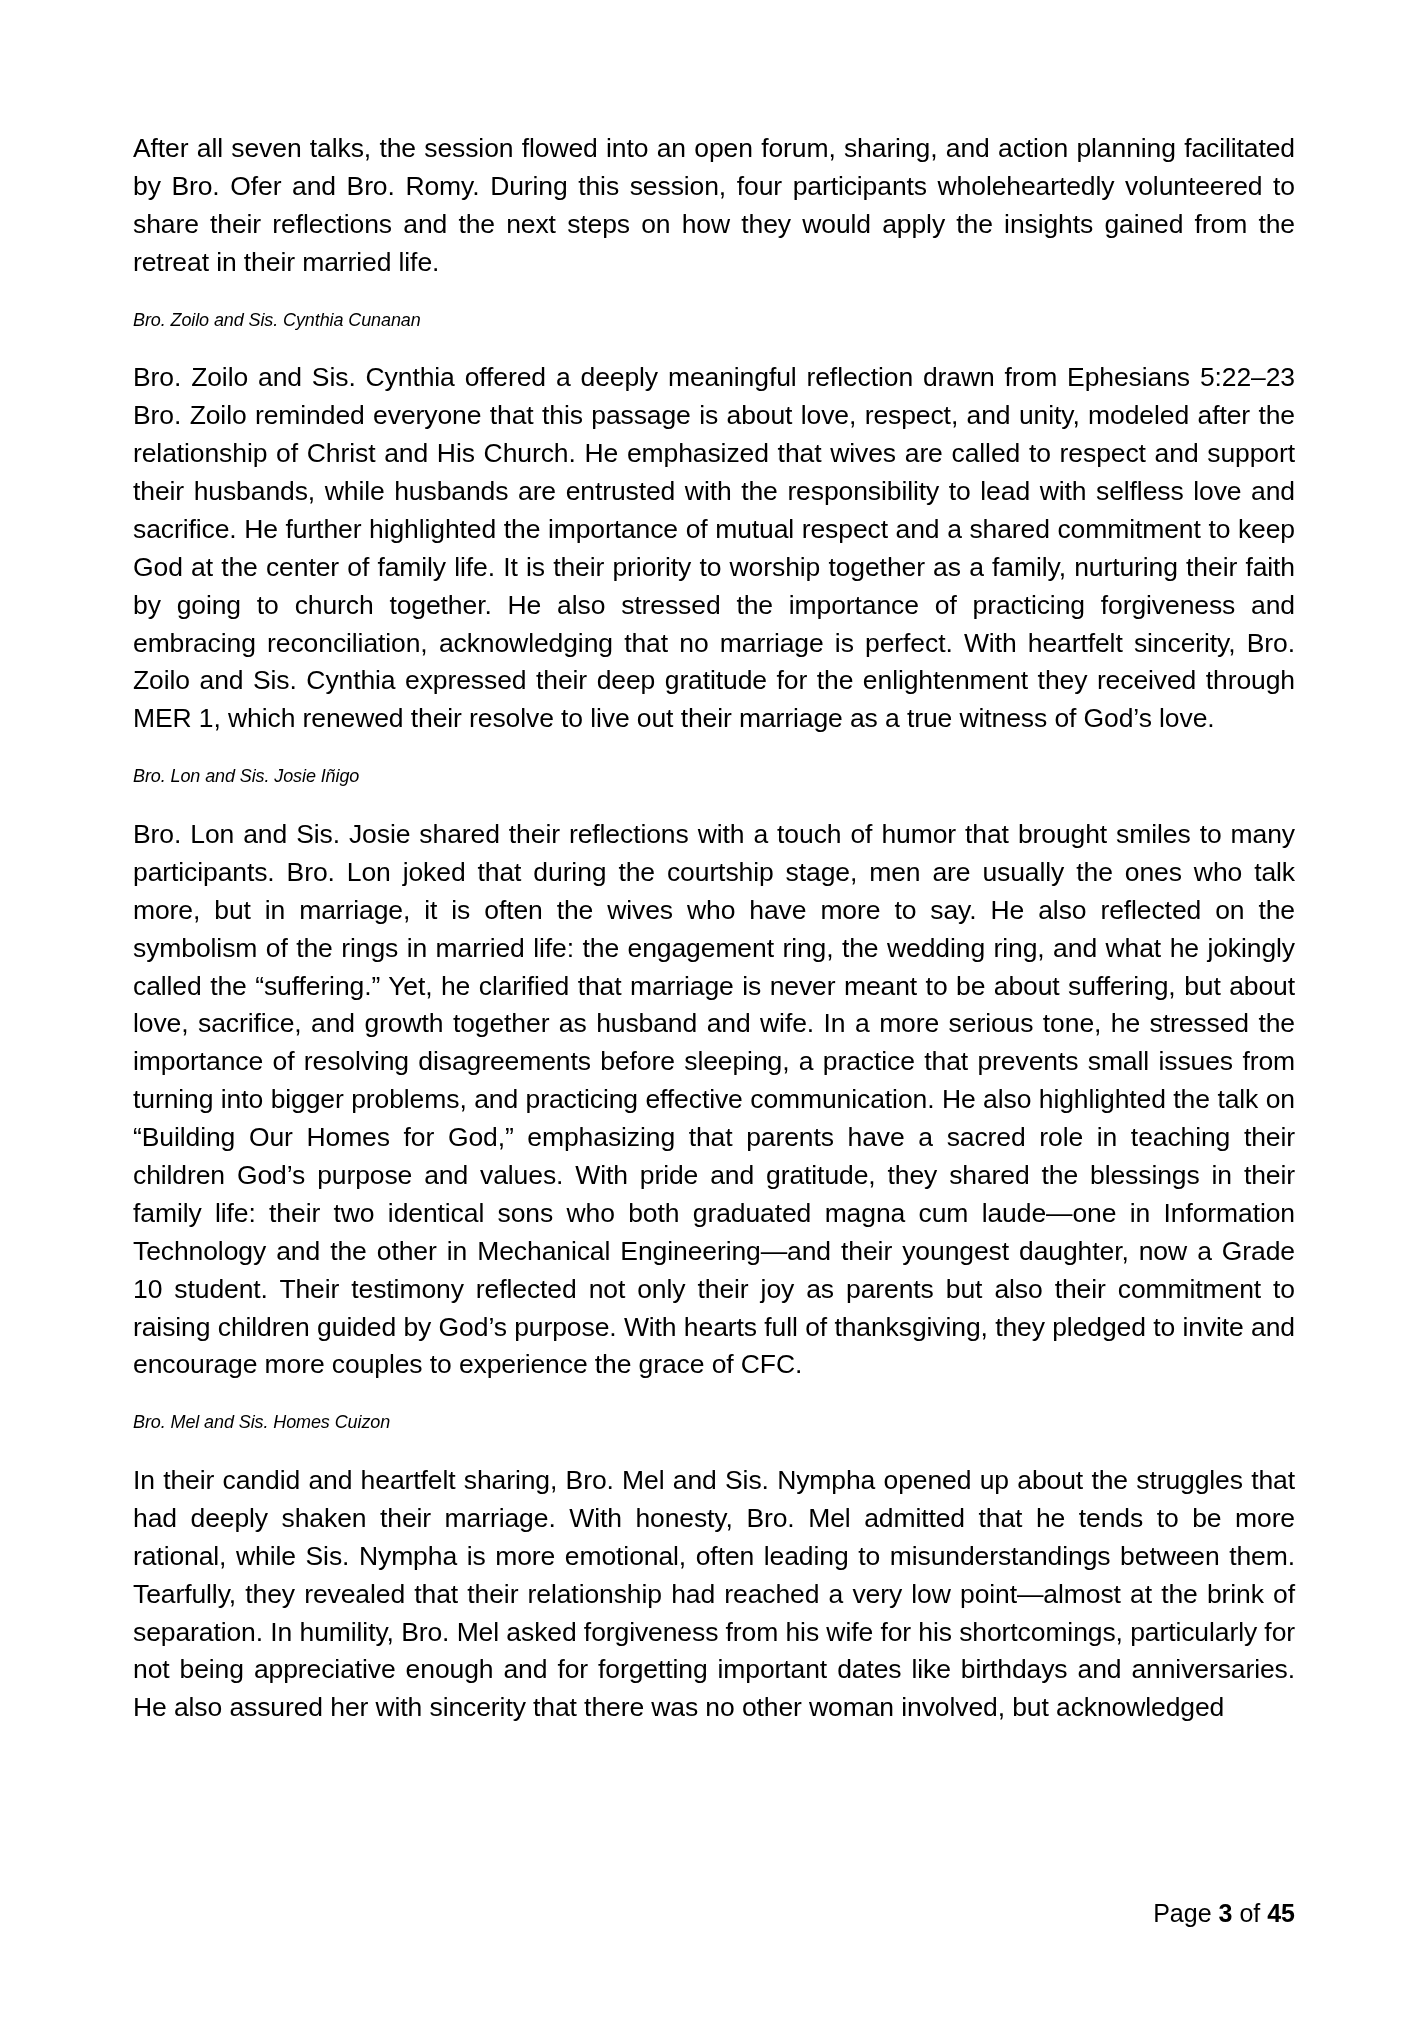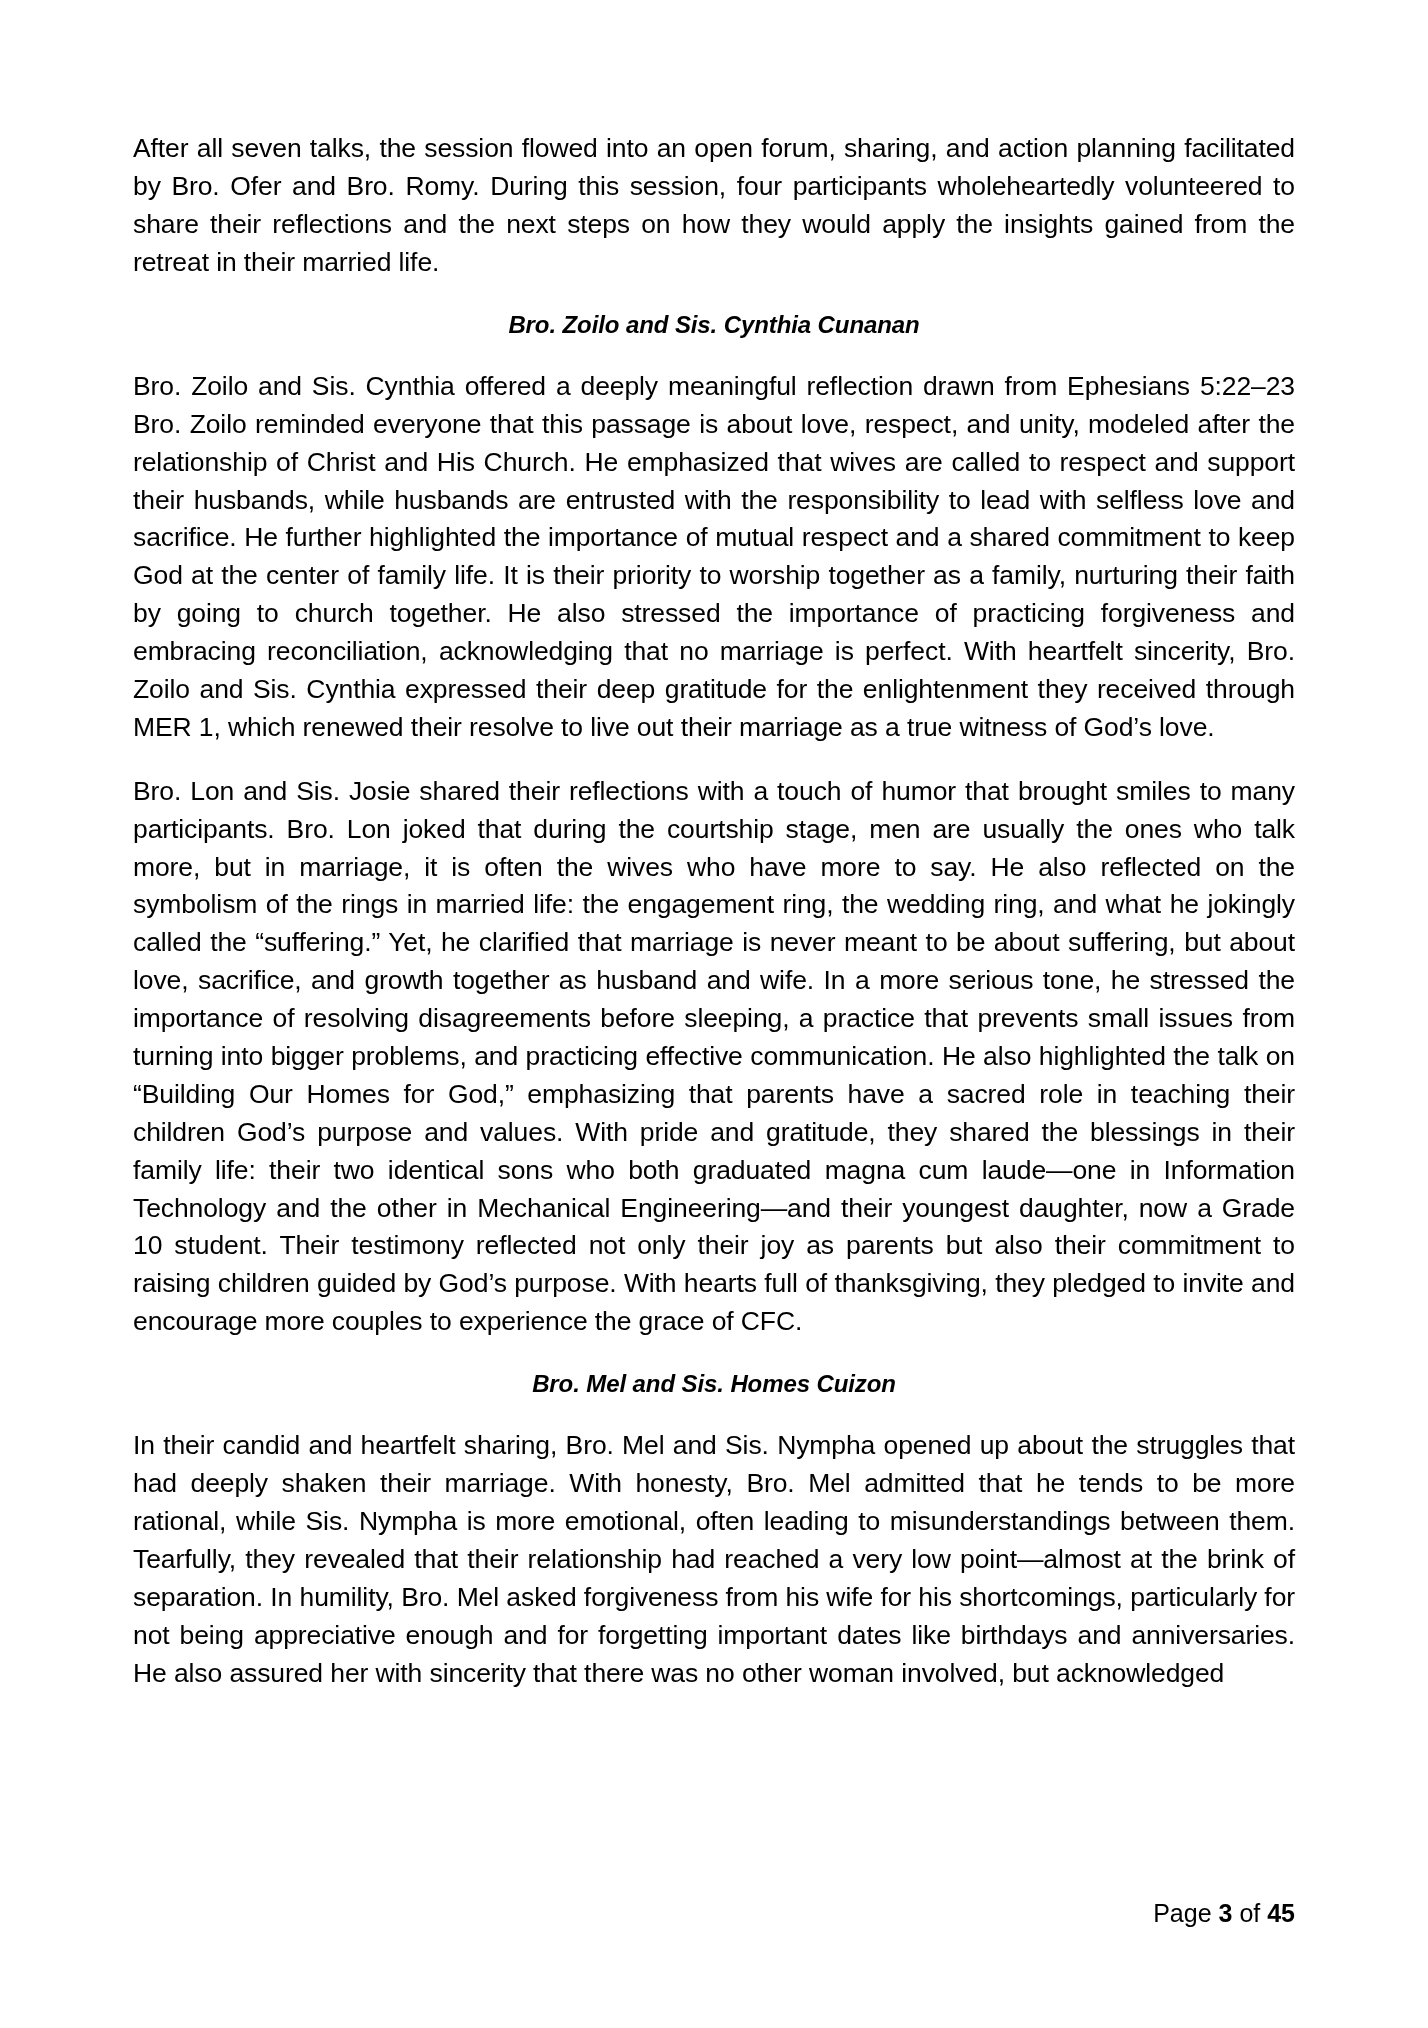--- a/index.html
+++ b/index.html
@@ -30,25 +30,25 @@
     line-height: 1.43;
     text-align: justify;
     text-justify: inter-word;
     letter-spacing: -0.1px;
   }
   p.para:last-child {
     margin-bottom: 16px;
   }
   h3.subhead {
     margin: 0 0 26px 0;
-    font-size: 24px;
+    font-size: 18px;
     line-height: 1.43;
     font-style: italic;
-    font-weight: bold;
-    text-align: center;
+    font-weight: normal;
+    text-align: left;
     letter-spacing: -0.1px;
   }
   .footer {
     position: absolute;
     right: 133px;
     bottom: 100px;
     font-size: 25px;
     line-height: 1.2;
     text-align: right;
     white-space: pre;
@@ -62,20 +62,21 @@
 
 <div class="page">
   <div class="doc-body">
 
     <p class="para">After all seven talks, the session flowed into an open forum, sharing, and action planning facilitated by Bro. Ofer and Bro. Romy. During this session, four participants wholeheartedly volunteered to share their reflections and the next steps on how they would apply the insights gained from the retreat in their married life.</p>
 
     <h3 class="subhead">Bro. Zoilo and Sis. Cynthia Cunanan</h3>
 
     <p class="para">Bro. Zoilo and Sis. Cynthia offered a deeply meaningful reflection drawn from Ephesians 5:22–23 Bro. Zoilo reminded everyone that this passage is about love, respect, and unity, modeled after the relationship of Christ and His Church. He emphasized that wives are called to respect and support their husbands, while husbands are entrusted with the responsibility to lead with selfless love and sacrifice. He further highlighted the importance of mutual respect and a shared commitment to keep God at the center of family life. It is their priority to worship together as a family, nurturing their faith by going to church together. He also stressed the importance of practicing forgiveness and embracing reconciliation, acknowledging that no marriage is perfect.  With heartfelt sincerity, Bro. Zoilo and Sis. Cynthia expressed their deep gratitude for the enlightenment they received through MER 1, which renewed their resolve to live out their marriage as a true witness of God’s love.</p>
 
+    <h3 class="subhead">Bro. Lon and Sis. Josie Iñigo</h3>
 
     <p class="para">Bro. Lon and Sis. Josie shared their reflections with a touch of humor that brought smiles to many participants. Bro. Lon joked that during the courtship stage, men are usually the ones who talk more, but in marriage, it is often the wives who have more to say. He also reflected on the symbolism of the rings in married life: the engagement ring, the wedding ring, and what he jokingly called the “suffering.” Yet, he clarified that marriage is never meant to be about suffering, but about love, sacrifice, and growth together as husband and wife. In a more serious tone, he stressed the importance of resolving disagreements before sleeping, a practice that prevents small issues from turning into bigger problems, and practicing effective communication. He also highlighted the talk on “Building Our Homes for God,” emphasizing that parents have a sacred role in teaching their children God’s purpose and values. With pride and gratitude, they shared the blessings in their family life: their two identical sons who both graduated magna cum laude—one in Information Technology and the other in Mechanical Engineering—and their youngest daughter, now a Grade 10 student. Their testimony reflected not only their joy as parents but also their commitment to raising children guided by God’s purpose. With hearts full of thanksgiving, they pledged to invite and encourage more couples to experience the grace of CFC.</p>
 
     <h3 class="subhead">Bro. Mel and Sis. Homes Cuizon</h3>
 
     <p class="para">In their candid and heartfelt sharing, Bro. Mel and Sis. Nympha opened up about the struggles that had deeply shaken their marriage. With honesty, Bro. Mel admitted that he tends to be more rational, while Sis. Nympha is more emotional, often leading to misunderstandings between them. Tearfully, they revealed that their relationship had reached a very low point—almost at the brink of separation. In humility, Bro. Mel asked forgiveness from his wife for his shortcomings, particularly for not being appreciative enough and for forgetting important dates like birthdays and anniversaries. He also assured her with sincerity that there was no other woman involved, but acknowledged</p>
 
   </div>
 
   <div class="footer"><span>Page </span><b>3</b><span> of </span><b>45</b></div>

